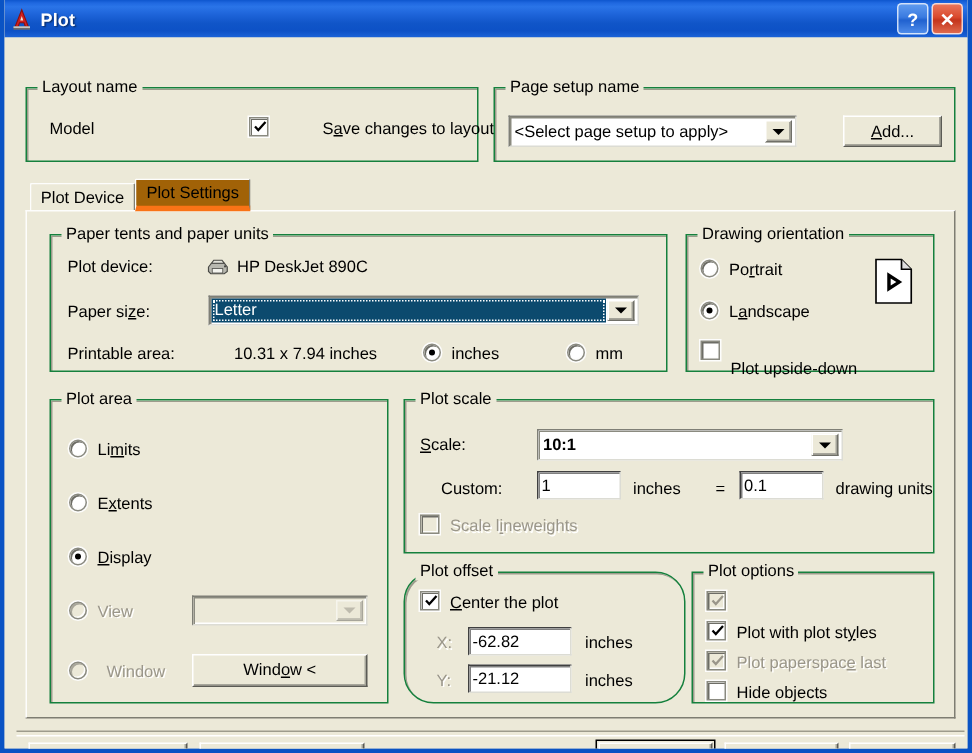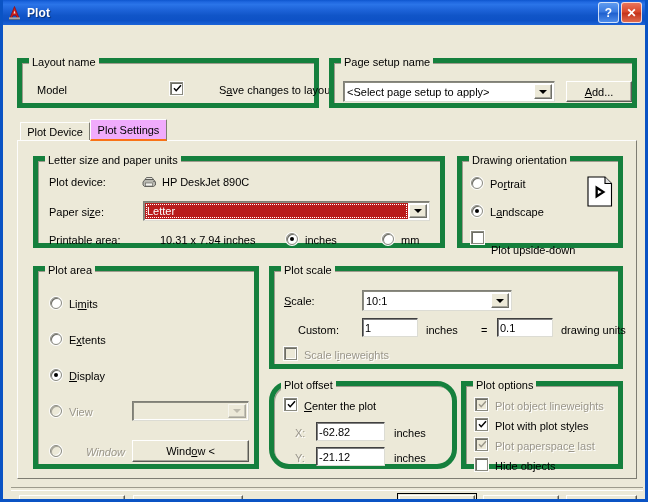--- a/index.html
+++ b/index.html
@@ -72,21 +72,21 @@
   .client {
     position: relative;
     height: 474px;
     background: #ece9d8;
     padding: 0;
   }
 
   
   .gb {
     position: absolute;
-    border: 5px solid #15803d;
+    border: 1px solid #15803d;
     box-shadow: inset 1px 1px 0 0 #9d9b8c;
     box-sizing: border-box;
   }
   .gb > .gb-title {
     position: absolute;
     top: -7px;
     left: 7px;
     background: #ece9d8;
     padding: 0 3px;
     font-size: 11px;
@@ -166,21 +166,21 @@
   .arrow-dn {
     width: 0; height: 0;
     border-left: 4px solid transparent;
     border-right: 4px solid transparent;
     border-top: 4px solid #000;
   }
   .combo.disabled .arrow-dn { border-top-color: #9a968a; }
 
   
   .selhl {
-    background: #b91c1c;
+    background: #0c4a6e;
     color: #fff;
     flex: 1 1 auto;
     display: flex;
     align-items: center;
     padding-left: 2px;
     margin: 1px;
     outline: 1px dotted #fff;
     outline-offset: -2px;
   }
 
@@ -314,44 +314,44 @@
         </span>
       </div>
       <span class="lbl" style="left:168px; top:21px;margin-left:29px;">
         S<span class="u">a</span>ve changes to layout
       </span>
     </div>
 
     <div class="gb" style="left:326px; top:33px; width:308px; height:50px;">
       <span class="gb-title">Page setup name</span>
 
-      <div class="combo" style="left:9px; top:18px; width:212px; height:21px;">
+      <div class="combo" style="left:9px; top:18px; width:192px; height:21px;">
         <span class="ctext">&lt;Select page setup to apply&gt;</span>
         <span class="carrow">
             <i class="arrow-dn"></i>
           </span>
       </div>
 
       <div class="btn" style="left:232px; top:18px; width:66px; height:21px;">
         <span><span class="u">A</span>dd...</span>
       </div>
     </div>
 
     <div class="tab" style="left:17px; top:97px; width:70px; height:19px;">
       <span>Plot Device</span>
     </div>
-    <div class="tab" style="left:87px; top:94px; width:77px; height:22px; z-index:4; background:#f0abfc; border-bottom:2px solid #f97316;">
+    <div class="tab" style="left:87px; top:94px; width:77px; height:22px; z-index:4; background:#a16207; border-bottom:4px solid #f97316;">
       <span>Plot Settings</span>
     </div>
 
     <div class="tabpanel" style="left:14px; top:115px; width:620px; height:339px;">
     </div>
 
     <div class="gb" style="left:30px; top:131px; width:412px; height:92px;">
-      <span class="gb-title">Letter size and paper units</span>
+      <span class="gb-title">Paper tents and paper units</span>
 
       <span class="lbl" style="left:11px; top:15px;">Plot device:</span>
 
       <span class="printer-icon" style="left:103px; top:14px;">
         <svg width="16" height="14" viewBox="0 0 16 14">
           <path d="M2 7 L4 4.5 L12.5 4.5 L14.5 7 L14.5 10 L12.5 11.5 L3.5 11.5 L2 10 Z" fill="#b8b8b0" stroke="#4a4a46" stroke-width=".8"></path>
           <path d="M4 4.5 L5.5 2.5 L11 2.5 L12.5 4.5 Z" fill="#e4e4dc" stroke="#4a4a46" stroke-width=".8"></path>
           <rect x="4.5" y="8" width="7" height="3" fill="#f3f3ee" stroke="#5a5a55" stroke-width=".6"></rect>
           <circle cx="13" cy="6.6" r=".7" fill="#4a4a46"></circle>
         </svg>
@@ -435,35 +435,35 @@
       <span class="lbl dis" style="left:31px; top:135px;">View</span>
 
       <div class="combo disabled" style="left:94px; top:130px; width:117px; height:20px;">
         <span class="ctext"></span>
         <span class="carrow">
             <i class="arrow-dn"></i>
           </span>
       </div>
 
       <div class="radio dis" style="left:12px; top:174px;"></div>
-      <span class="lbl dis" style="left:48px; top:175px;font-style:italic;">Window</span>
+      <span class="lbl dis" style="left:37px; top:175px;">Window</span>
 
       <div class="btn" style="left:94px; top:169px; width:117px; height:22px;">
         <span>Wind<span class="u">o</span>w &lt;</span>
       </div>
     </div>
 
     <div class="gb" style="left:266px; top:241px; width:354px; height:103px;">
       <span class="gb-title">Plot scale</span>
 
       <span class="lbl" style="left:10px; top:24px;">
         <span class="u">S</span>cale:
       </span>
 
-      <div class="combo" style="left:88px; top:19px; width:150px; height:21px;">
+      <div class="combo" style="left:88px; top:19px; width:204px; height:21px;font-weight:bold;">
         <span class="ctext">10:1</span>
         <span class="carrow">
             <i class="arrow-dn"></i>
           </span>
       </div>
 
       <span class="lbl" style="left:24px; top:53px;">Custom:</span>
 
       <div class="field sunken" style="left:88px; top:47px; width:56px; height:19px;">
         <span>1</span>
@@ -513,21 +513,20 @@
     <div class="gb" style="left:458px; top:356px; width:162px; height:88px;">
       <span class="gb-title">Plot options</span>
 
       <div class="check dis" style="left:9px; top:12px;">
         <span class="tick">
           <svg width="9" height="9" viewBox="0 0 9 9">
               <path d="M1 4.3 L3.2 6.7 L8 1.3" stroke="#9a968a" stroke-width="1.5" fill="none"></path>
             </svg>
         </span>
       </div>
-      <span class="lbl dis" style="left:29px; top:14px;">Plot object lineweights</span>
 
       <div class="check" style="left:9px; top:32px;">
         <span class="tick">
           <svg width="9" height="9" viewBox="0 0 9 9">
               <path d="M1 4.3 L3.2 6.7 L8 1.3" stroke="#000" stroke-width="1.5" fill="none"></path>
             </svg>
         </span>
       </div>
       <span class="lbl" style="left:29px; top:34px;">
         Plot with plot st<span class="u">y</span>les

